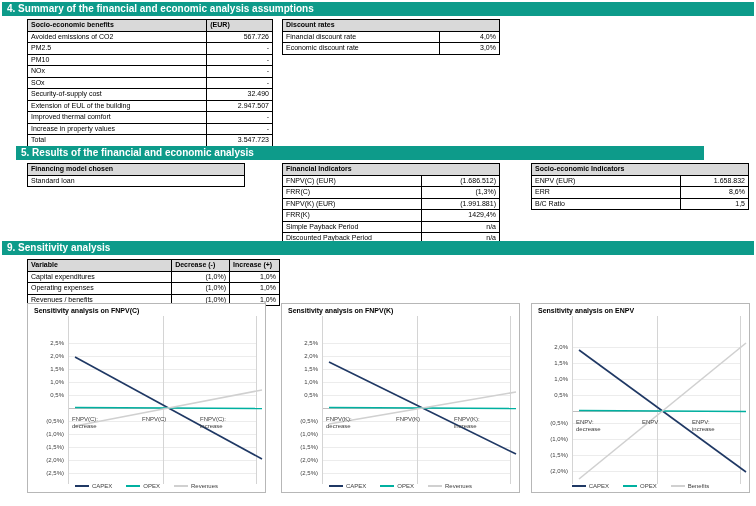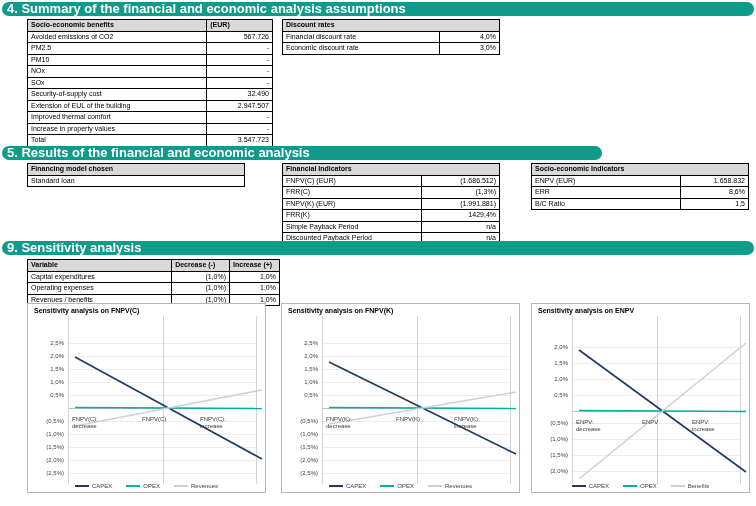--- a/index.html
+++ b/index.html
@@ -12,24 +12,23 @@
     color: #000000;
     overflow: hidden;
   }
   .page { position: relative; width: 756px; height: 506px; }
 
   
   .section-bar {
     background: #0d9b8a;
     color: #ffffff;
     font-weight: bold;
-    font-size: 13px;
+    font-size: 10px;
     padding: 2px 12px 2px 5px;
     line-height: 10px;
-    border-radius: 7px;
   }
 
   
   table.tbl {
     border-collapse: collapse;
     font-size: 7px;
     background: #ffffff;
   }
   table.tbl th, table.tbl td {
     border: 1px solid #000000;
@@ -194,21 +193,21 @@
         <td class="num" style="width:60px;">4,0%</td>
       </tr>
       <tr>
         <td>Economic discount rate</td>
         <td class="num">3,0%</td>
       </tr>
     </tbody>
       </table>
   </div>
 
-  <div class="blk" style="left:2px; top:146px; width:600px;">
+  <div class="blk" style="left:16px; top:146px; width:688px;">
     <div class="section-bar">5. Results of the financial and economic analysis</div>
   </div>
 
   <div class="blk" style="left:27px; top:163px;">
     <table class="tbl" style="width:218px;">
       <tbody>
           <tr>
         <th>Financing model chosen</th>
       </tr>
       <tr>

